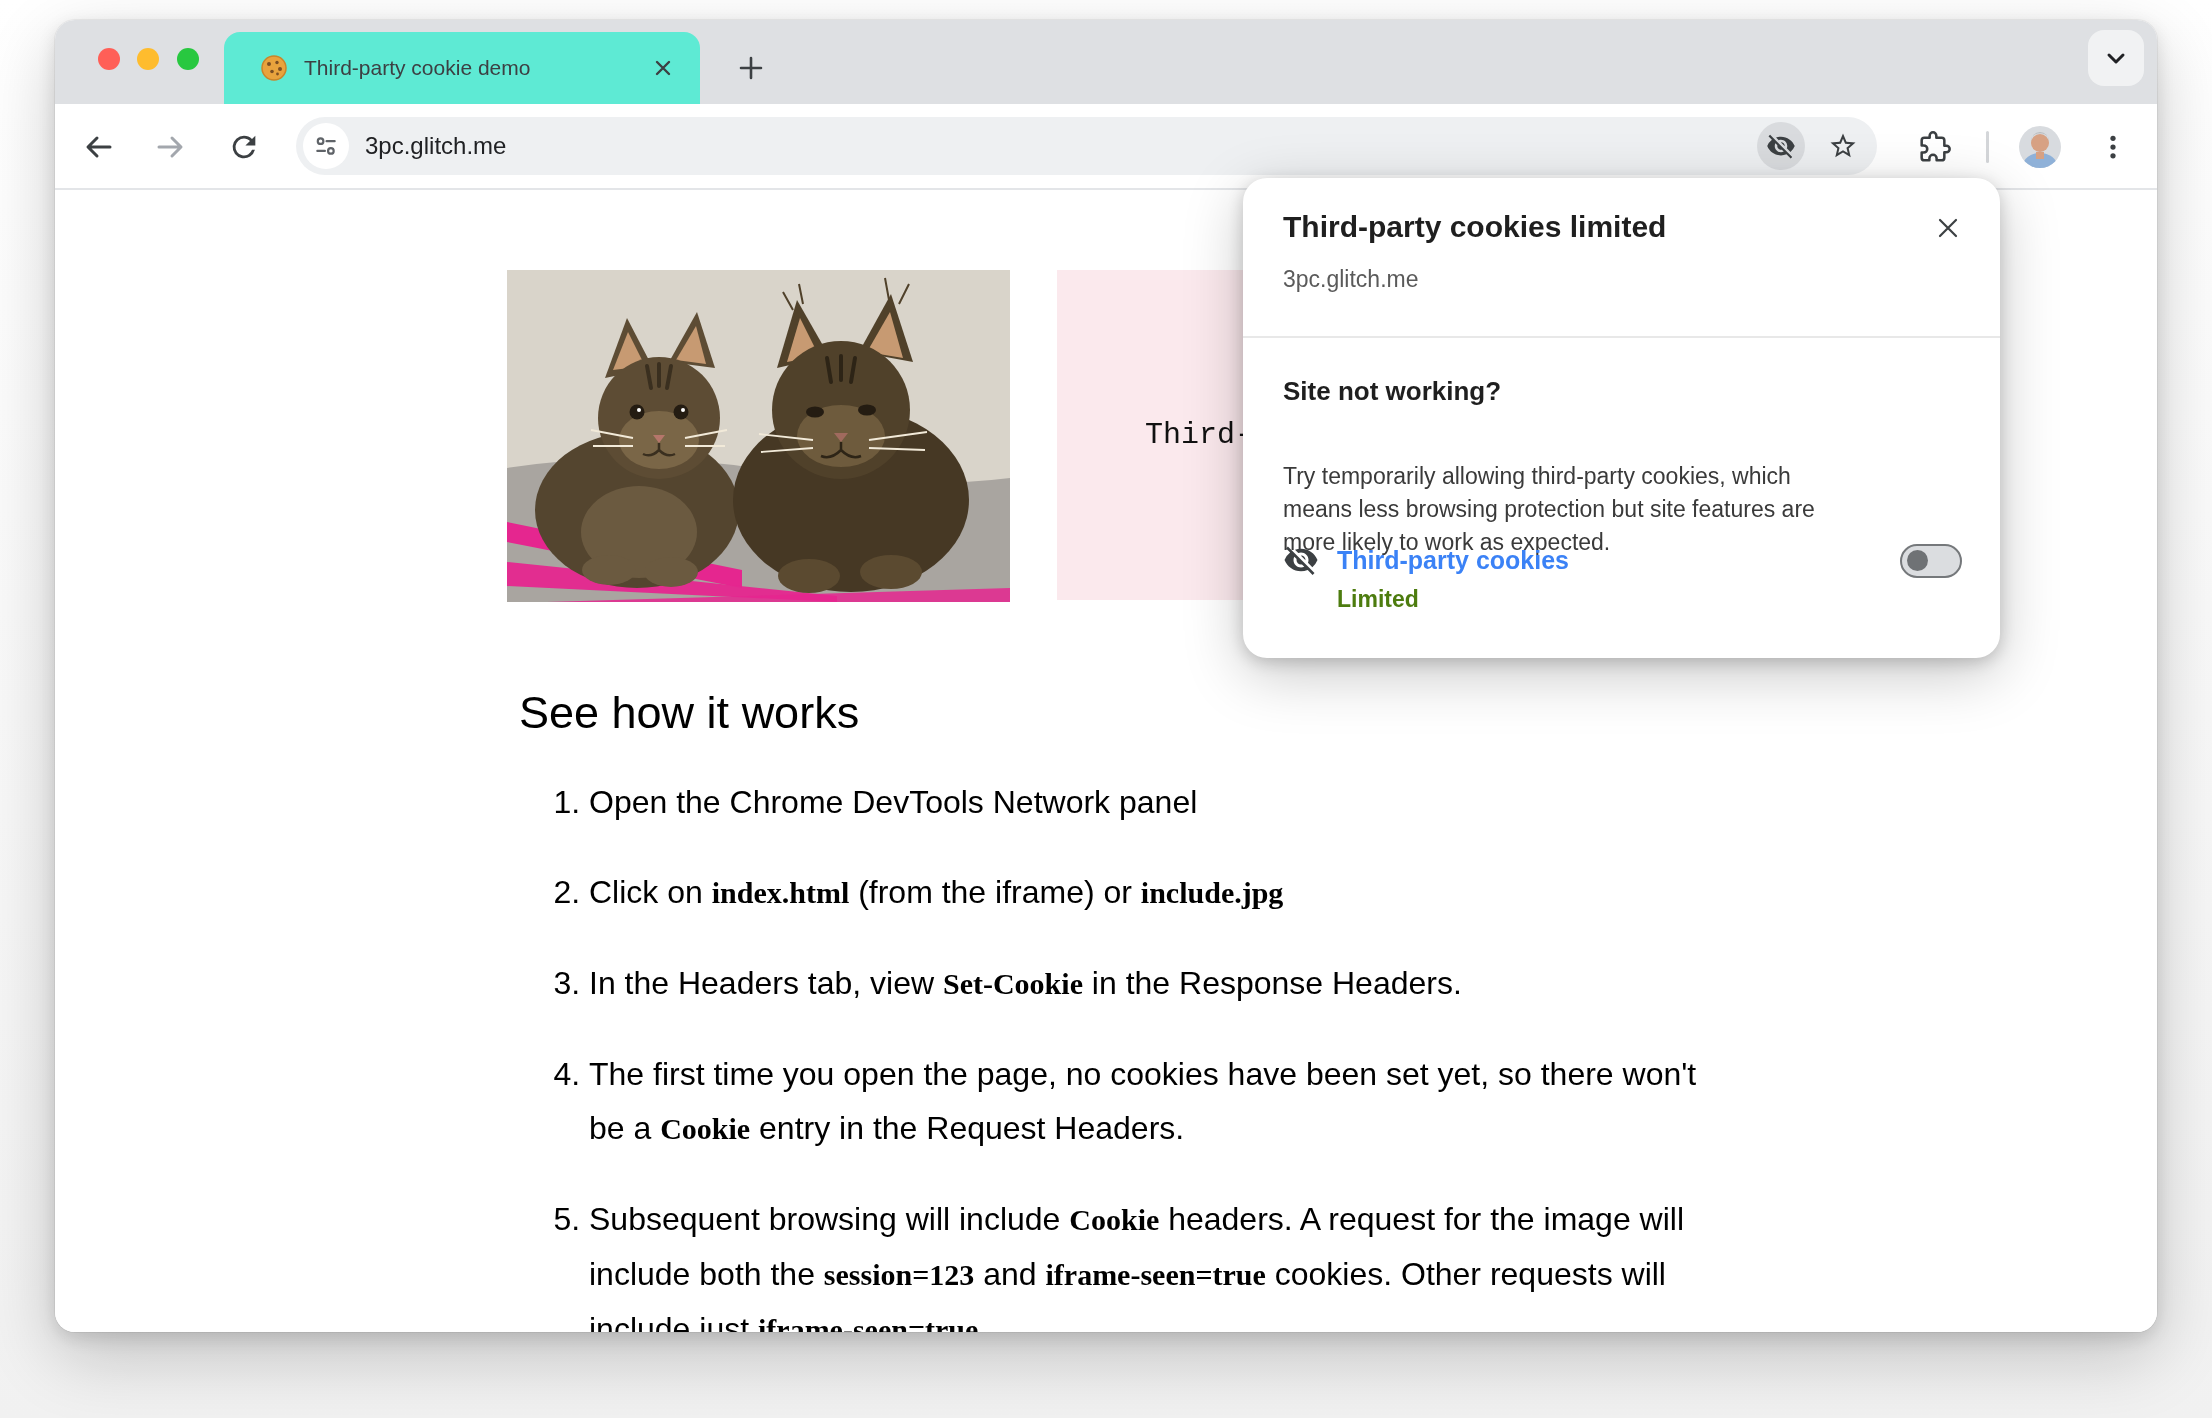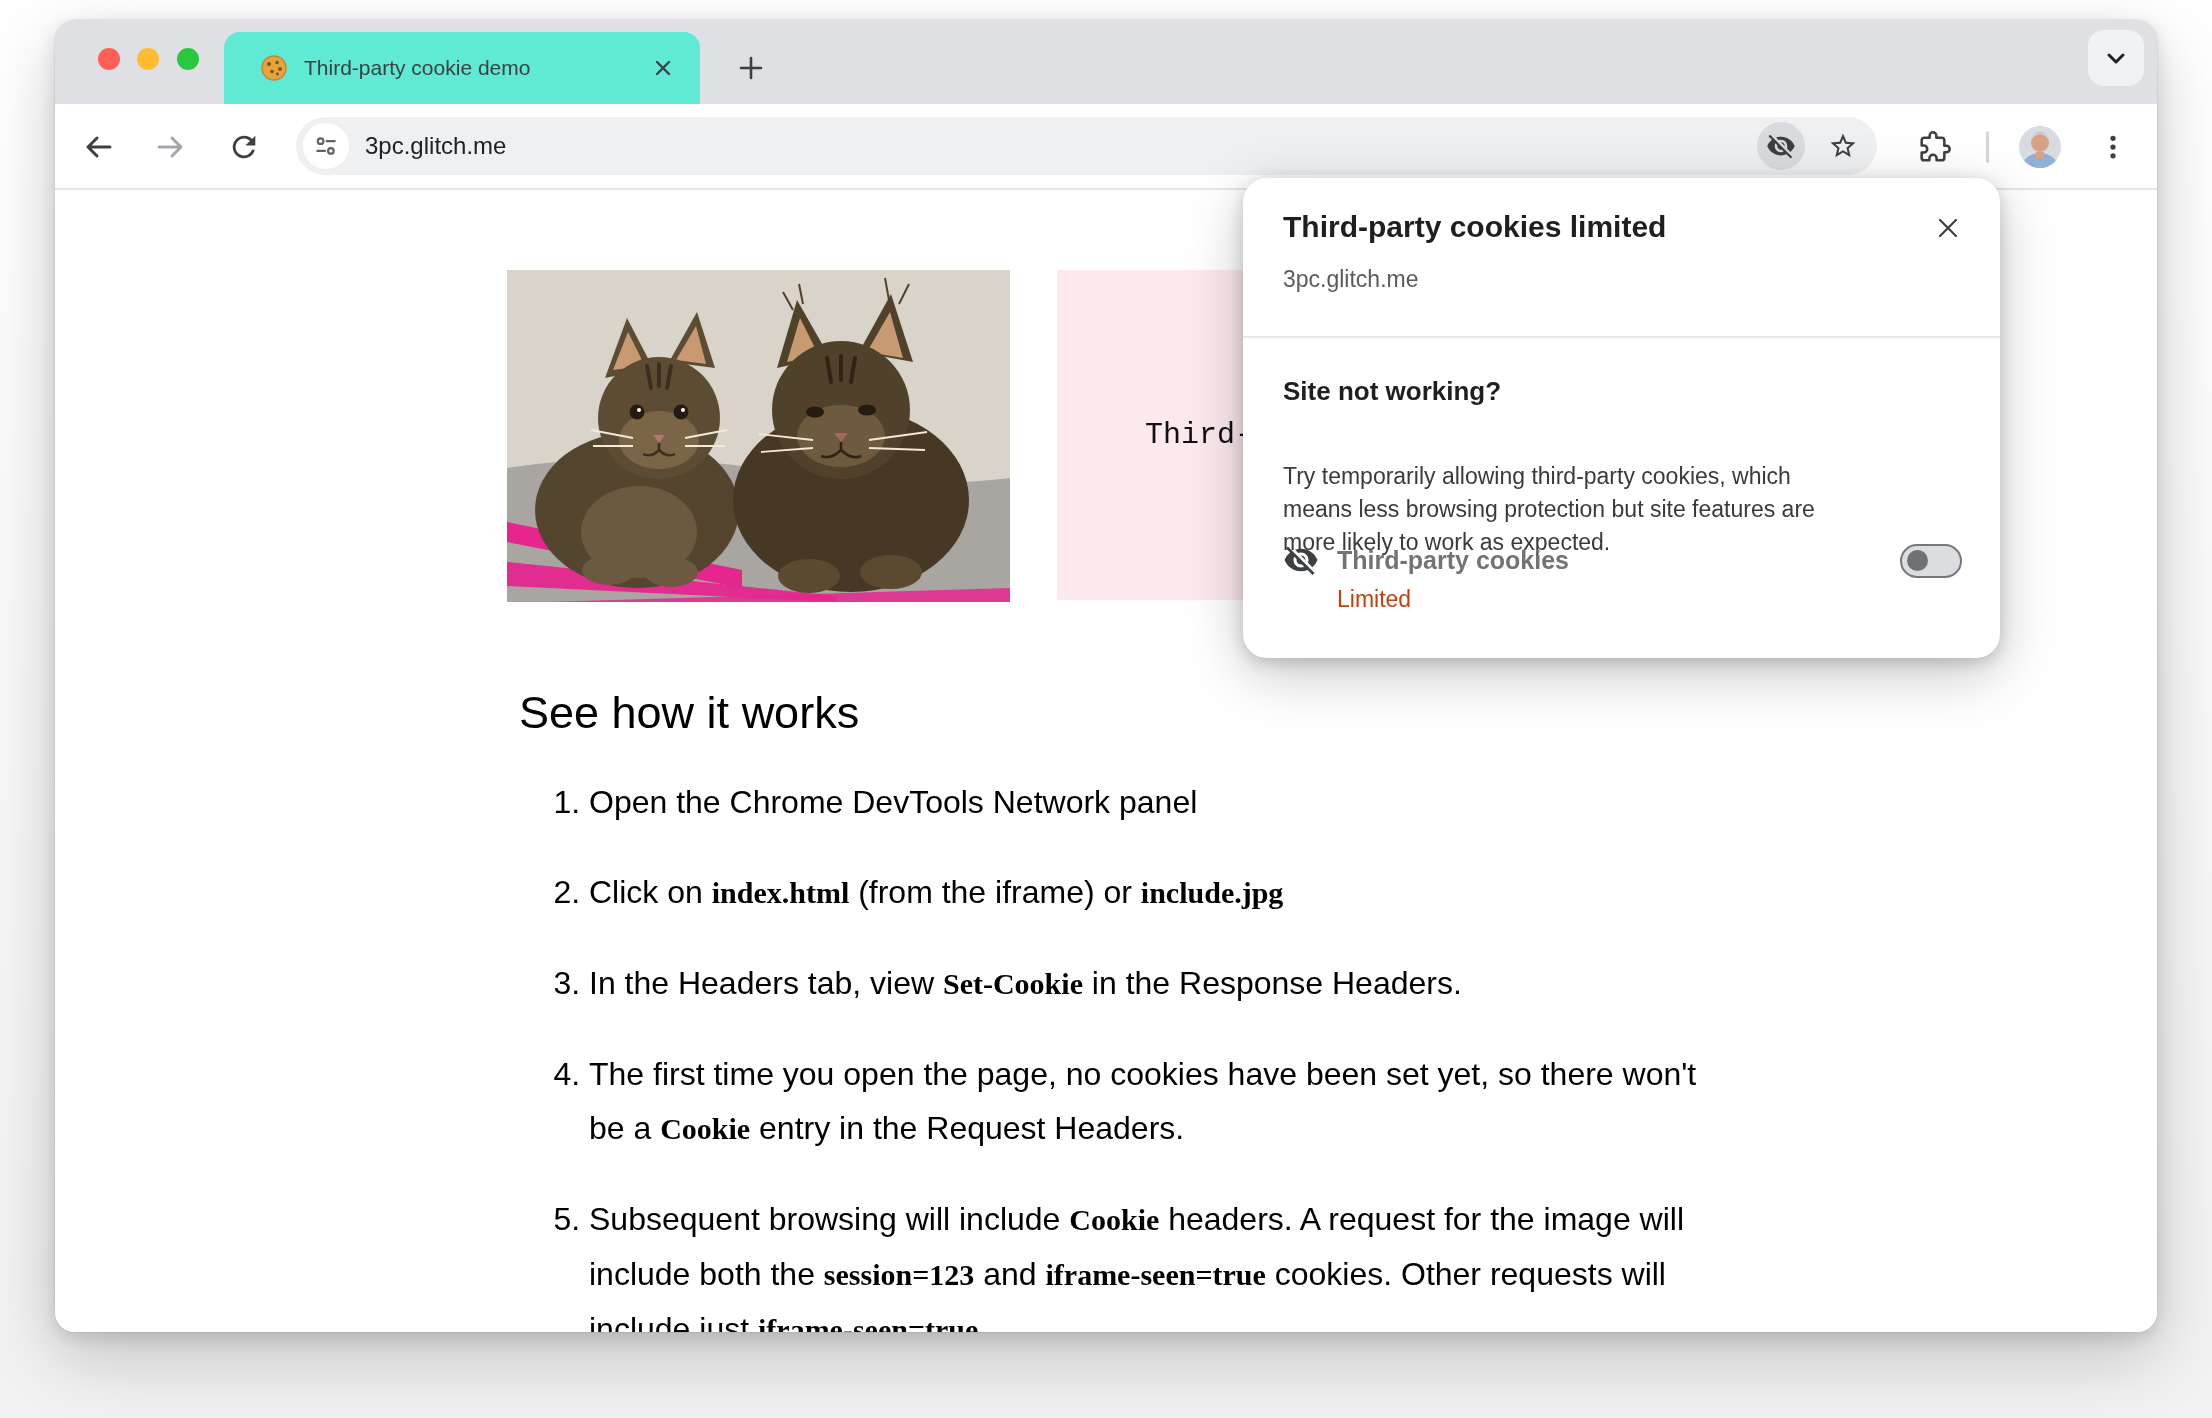--- a/index.html
+++ b/index.html
@@ -80,22 +80,22 @@
     background:#ffffff; border-radius:24px; z-index:50;
     box-shadow: 0 4px 16px rgba(0,0,0,.18), 0 16px 60px rgba(0,0,0,.22);
   }
   .popup-title { position:absolute; left:40px; top:32px; font-size:30px; font-weight:700; color:#1f1f1f; }
   .popup-site  { position:absolute; left:40px; top:88px; font-size:23px; color:#5a5a5a; }
   .popup-close { position:absolute; right:32px; top:30px; width:40px; height:40px; display:flex; align-items:center; justify-content:center; border-radius:50%; }
   .popup-divider { position:absolute; left:0; top:158px; width:100%; height:2px; background:#e8e8e8; }
   .popup-section-title { position:absolute; left:40px; top:198px; font-size:26px; font-weight:700; color:#1f1f1f; }
   .popup-body { position:absolute; left:40px; top:240px; width:566px; font-size:23px; line-height:33px; color:#3a3a3a;margin-top:42px; }
   .toggle-row-icon { position:absolute; left:40px; top:364px; }
-  .toggle-label  { position:absolute; left:94px; top:368px; font-size:25px; font-weight:700; color:#737373; }
-  .toggle-status { position:absolute; left:94px; top:408px; font-size:23px; color:#c2410c; }
+  .toggle-label  { position:absolute; left:94px; top:368px; font-size:25px; font-weight:700; color:#3b82f6; }
+  .toggle-status { position:absolute; left:94px; top:408px; font-size:23px; color:#4d7c0f;font-weight:bold; }
   .toggle {
     position:absolute; right:38px; top:366px; width:62px; height:34px;
     border:2px solid #75787b; border-radius:18px; background:#dbdde0;
   }
   .toggle .knob { position:absolute; left:5px; top:4px; width:21px; height:21px; border-radius:50%; background:#6f7275; }
 
   svg { display:block; }
 </style>
 </head>
 <body>

